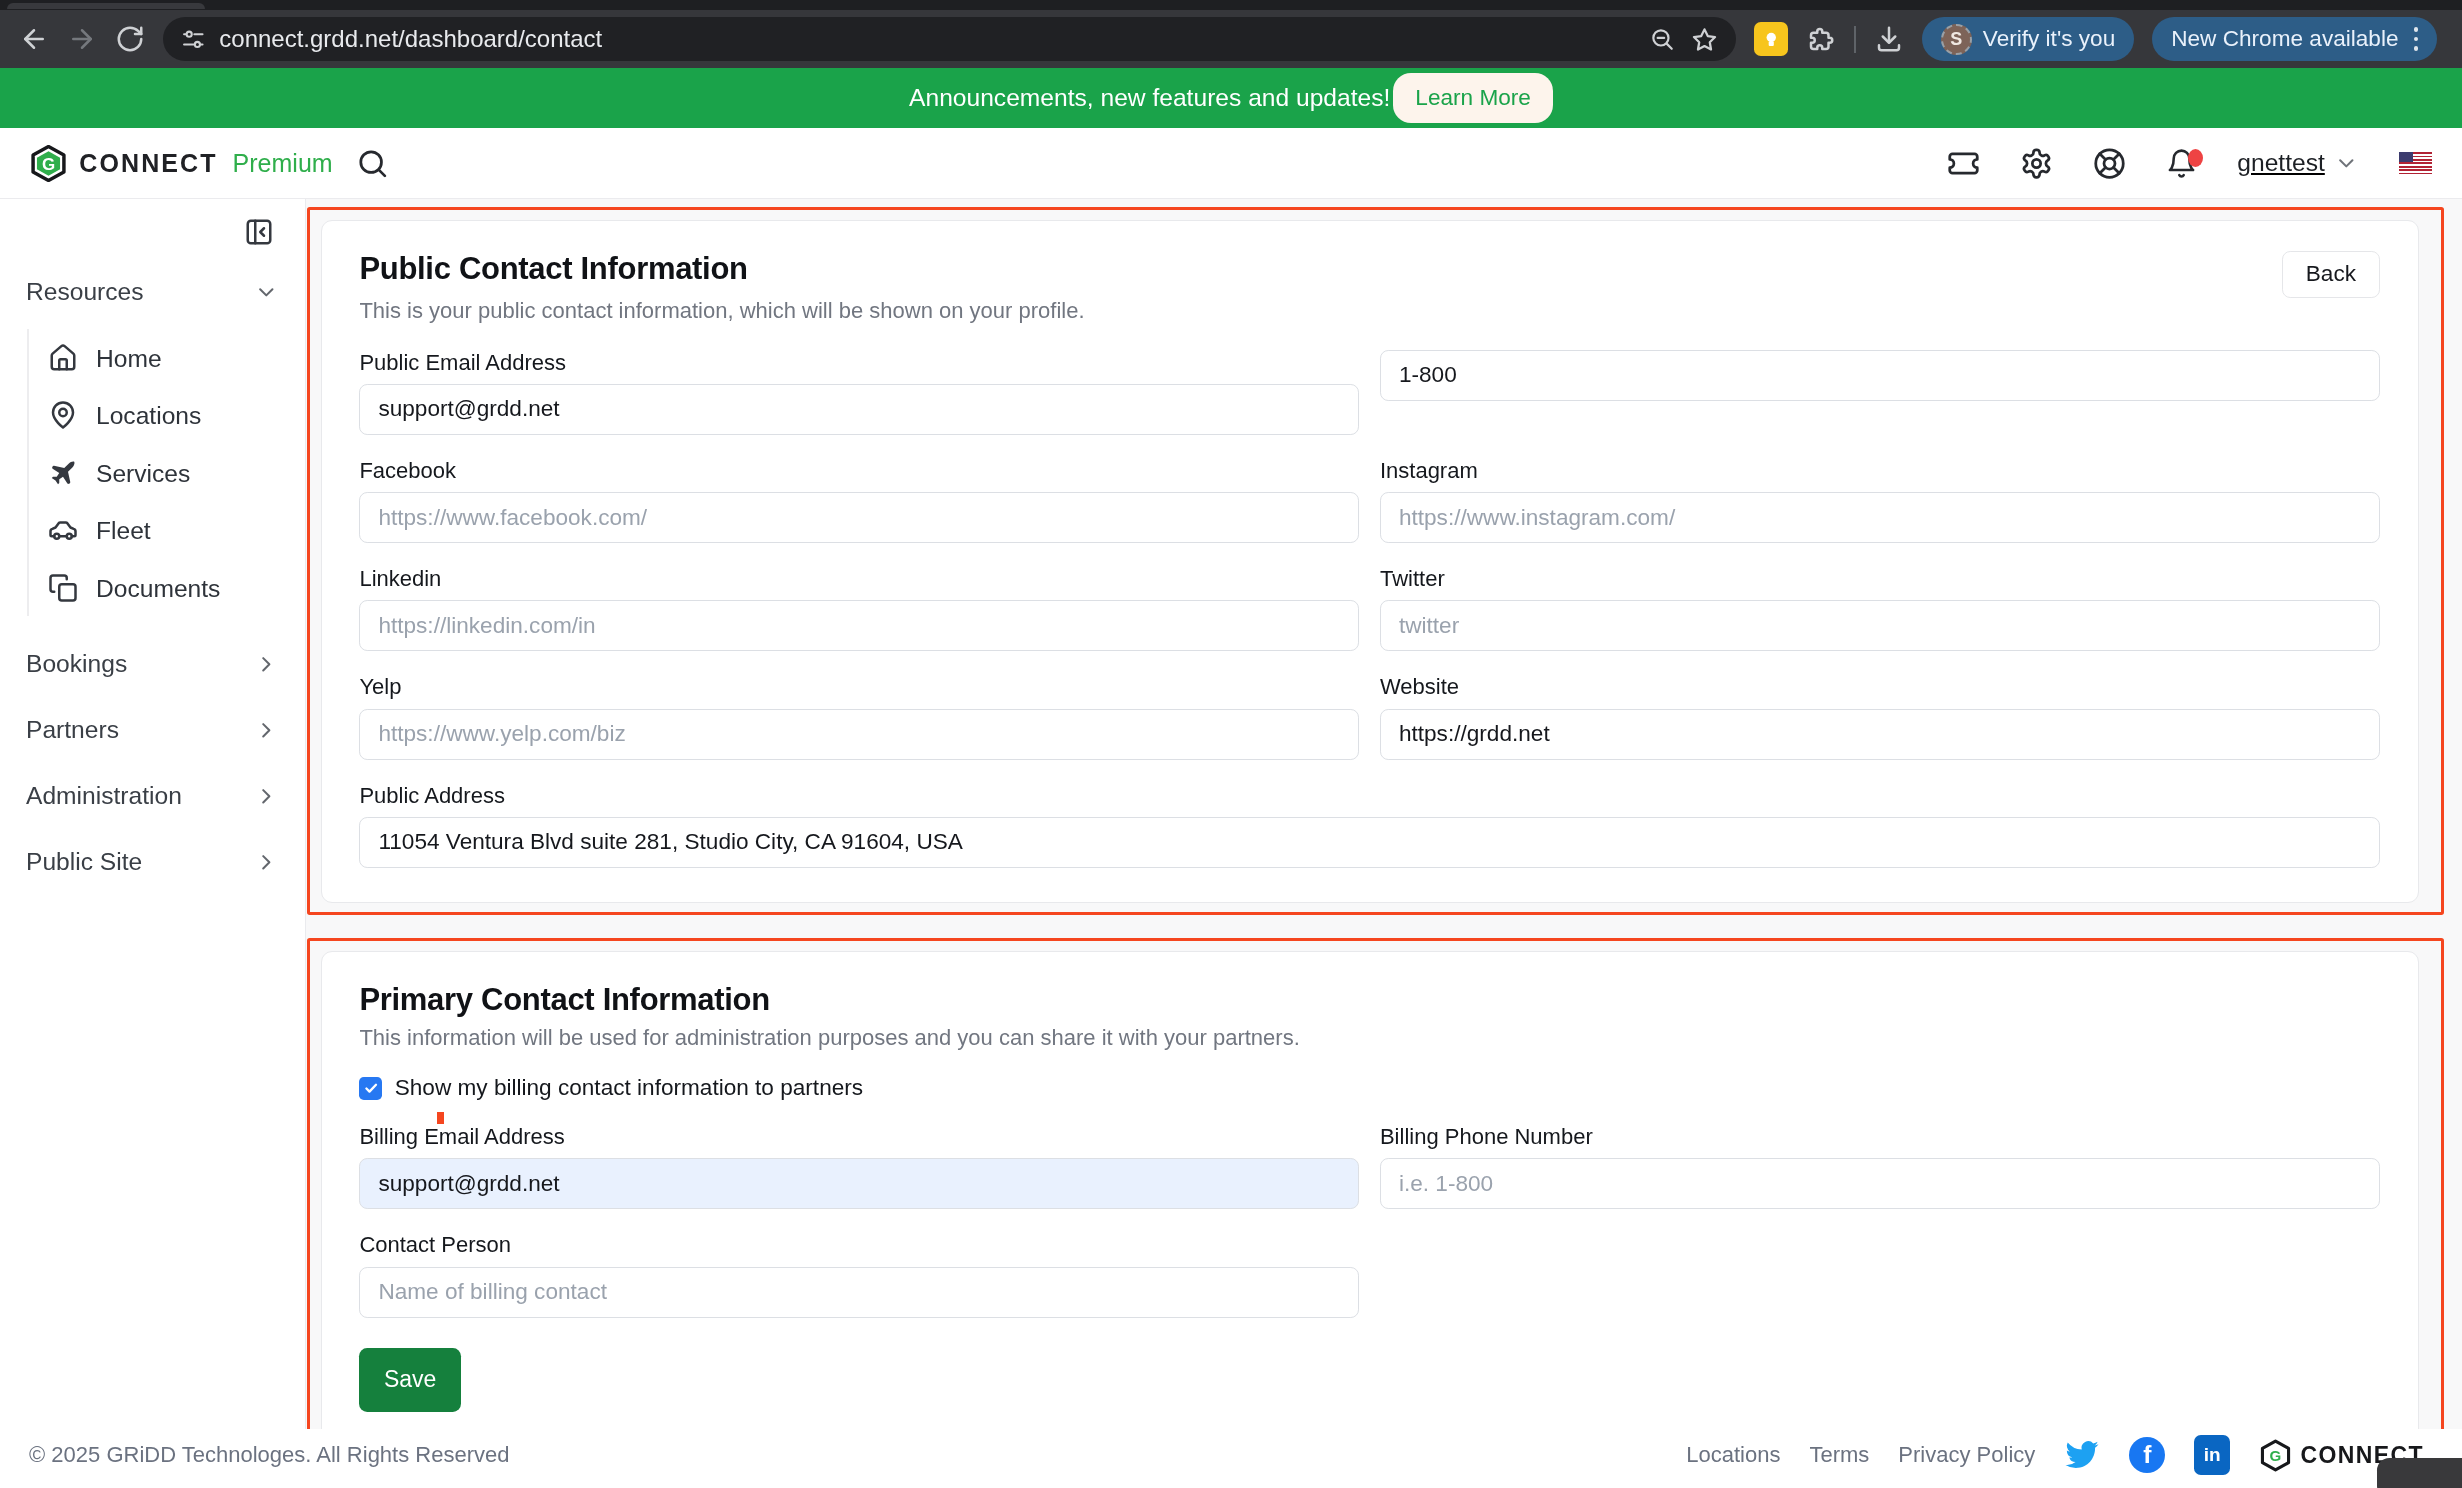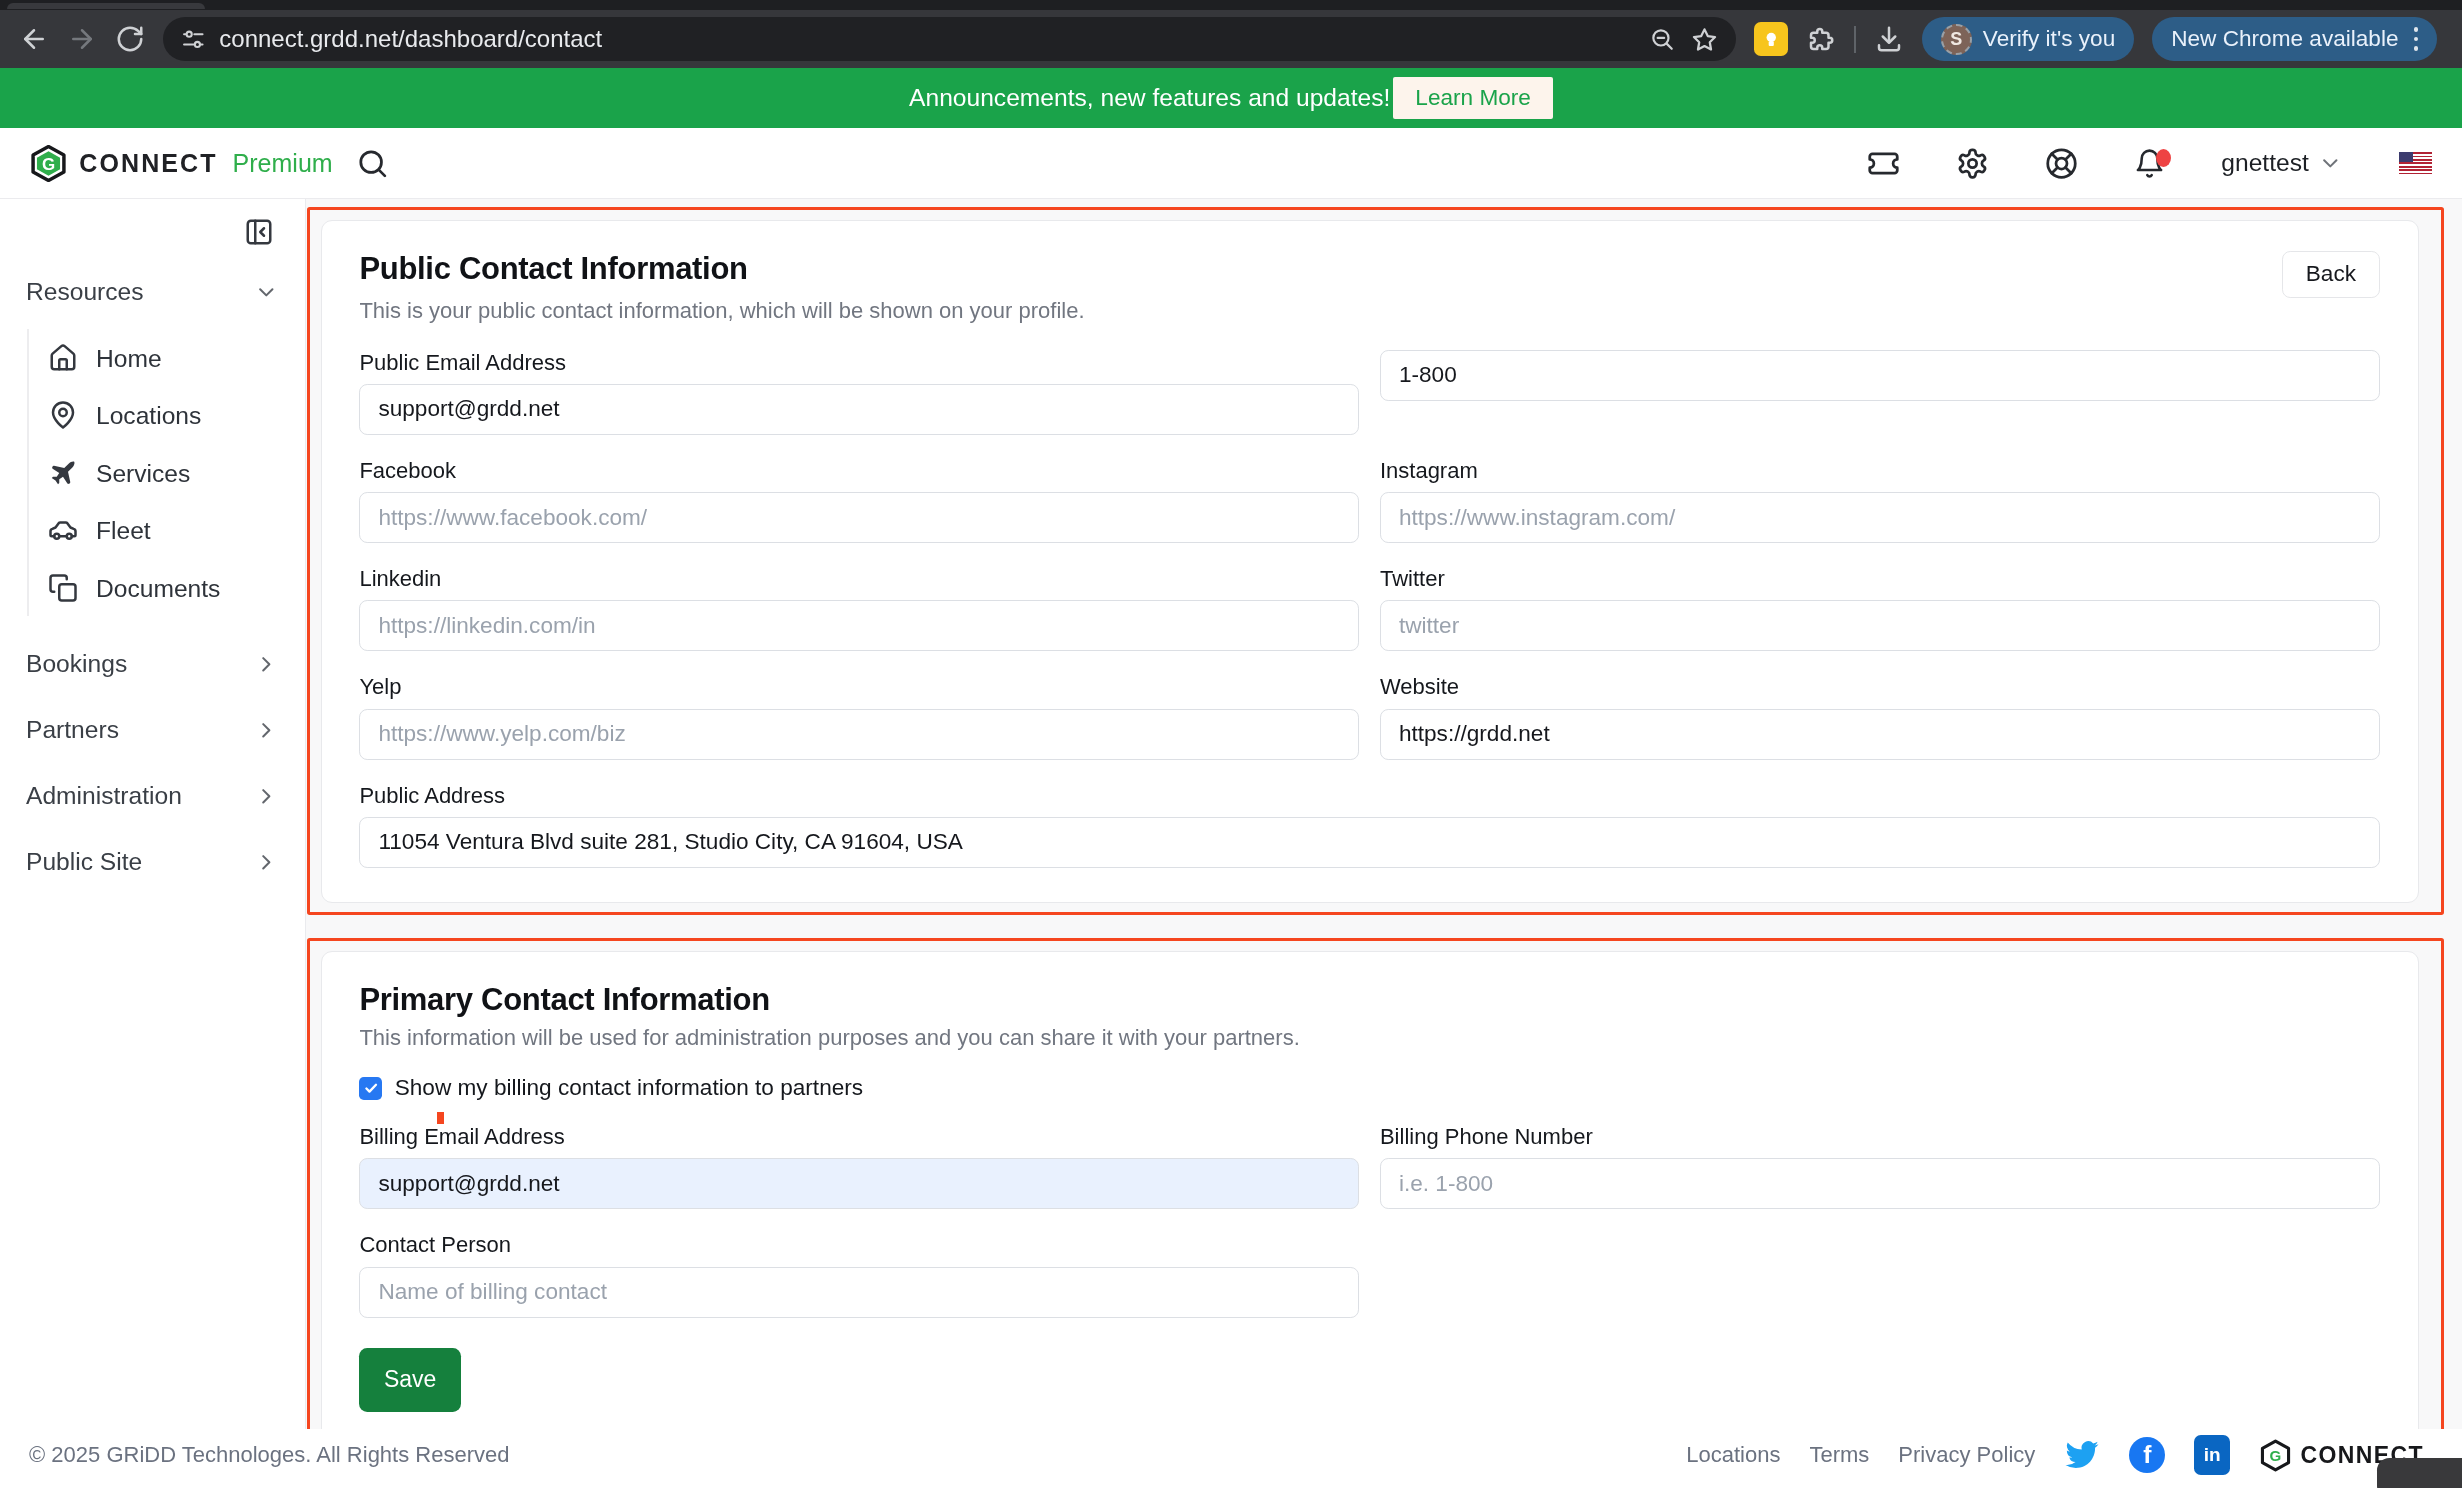--- a/index.html
+++ b/index.html
@@ -27,30 +27,30 @@
   .avatarS { width: 31px; height: 31px; border-radius: 50%; background: #7d6358; color: #f0e8e2;
     font-size: 18px; font-weight: 700; display: flex; align-items: center; justify-content: center;
     border: 2.1px dashed #9aa0a6; flex: none; }
   .dots { display: flex; flex-direction: column; gap: 4.8px; margin-left: 4.1px; }
   .dots i { width: 4.8px; height: 4.8px; border-radius: 50%; background: #dfe6ec; }
 
   
   .banner { height: 60px; background: #1aa34a; display: flex; align-items: center; justify-content: center; gap: 3px; }
   .banner-msg { color: #fff; font-size: 24.6px; }
   .banner-btn { background: #fdf4ec; color: #1aa34a; font-size: 22.6px; font-weight: 500;
-    border: none; border-radius: 2px; height: 42px; padding: 0 22px; cursor: pointer; }
+    border: none; border-radius: 18px; height: 50px; padding: 0 22px; cursor: pointer; }
 
   
   .appheader { height: 71px; background: #fff; border-bottom: 1.4px solid #ebebee;
     display: flex; align-items: center; padding: 0 30px; }
   .brandwrap { display: flex; align-items: center; gap: 12.3px; }
   .brand-name { font-size: 25px; font-weight: 800; letter-spacing: 2.1px; color: #202125; }
   .brand-plan { font-size: 25px; font-weight: 500; color: #2fae4b; margin-left: 2.7px; }
   .hdr-search { margin-left: 23px; }
-  .hdr-right { margin-left: auto; display: flex; align-items: center; gap: 56px; }
+  .hdr-right { margin-left: auto; display: flex; align-items: center; gap: 40px; text-decoration: underline; }
   .hdr-ic { width: 33px; height: 33px; color: #26292e; }
   .bellwrap { position: relative; }
   .bell-dot { position: absolute; right: -5.5px; top: 1.4px; width: 15px; height: 18px;
     background: #ee4343; border-radius: 50%; }
   .userwrap { display: flex; align-items: center; gap: 9.6px; font-size: 24.6px; color: #1d2025; }
   .flag { width: 33px; height: 22.6px; position: relative; flex: none;
     background: repeating-linear-gradient(180deg, #b22234 0 1.8px, #fff 1.8px 3.5px); }
   .flag::before { content: ""; position: absolute; left: 0; top: 0; width: 14.4px; height: 10.3px;
     background: #3c3b6e; }
 

